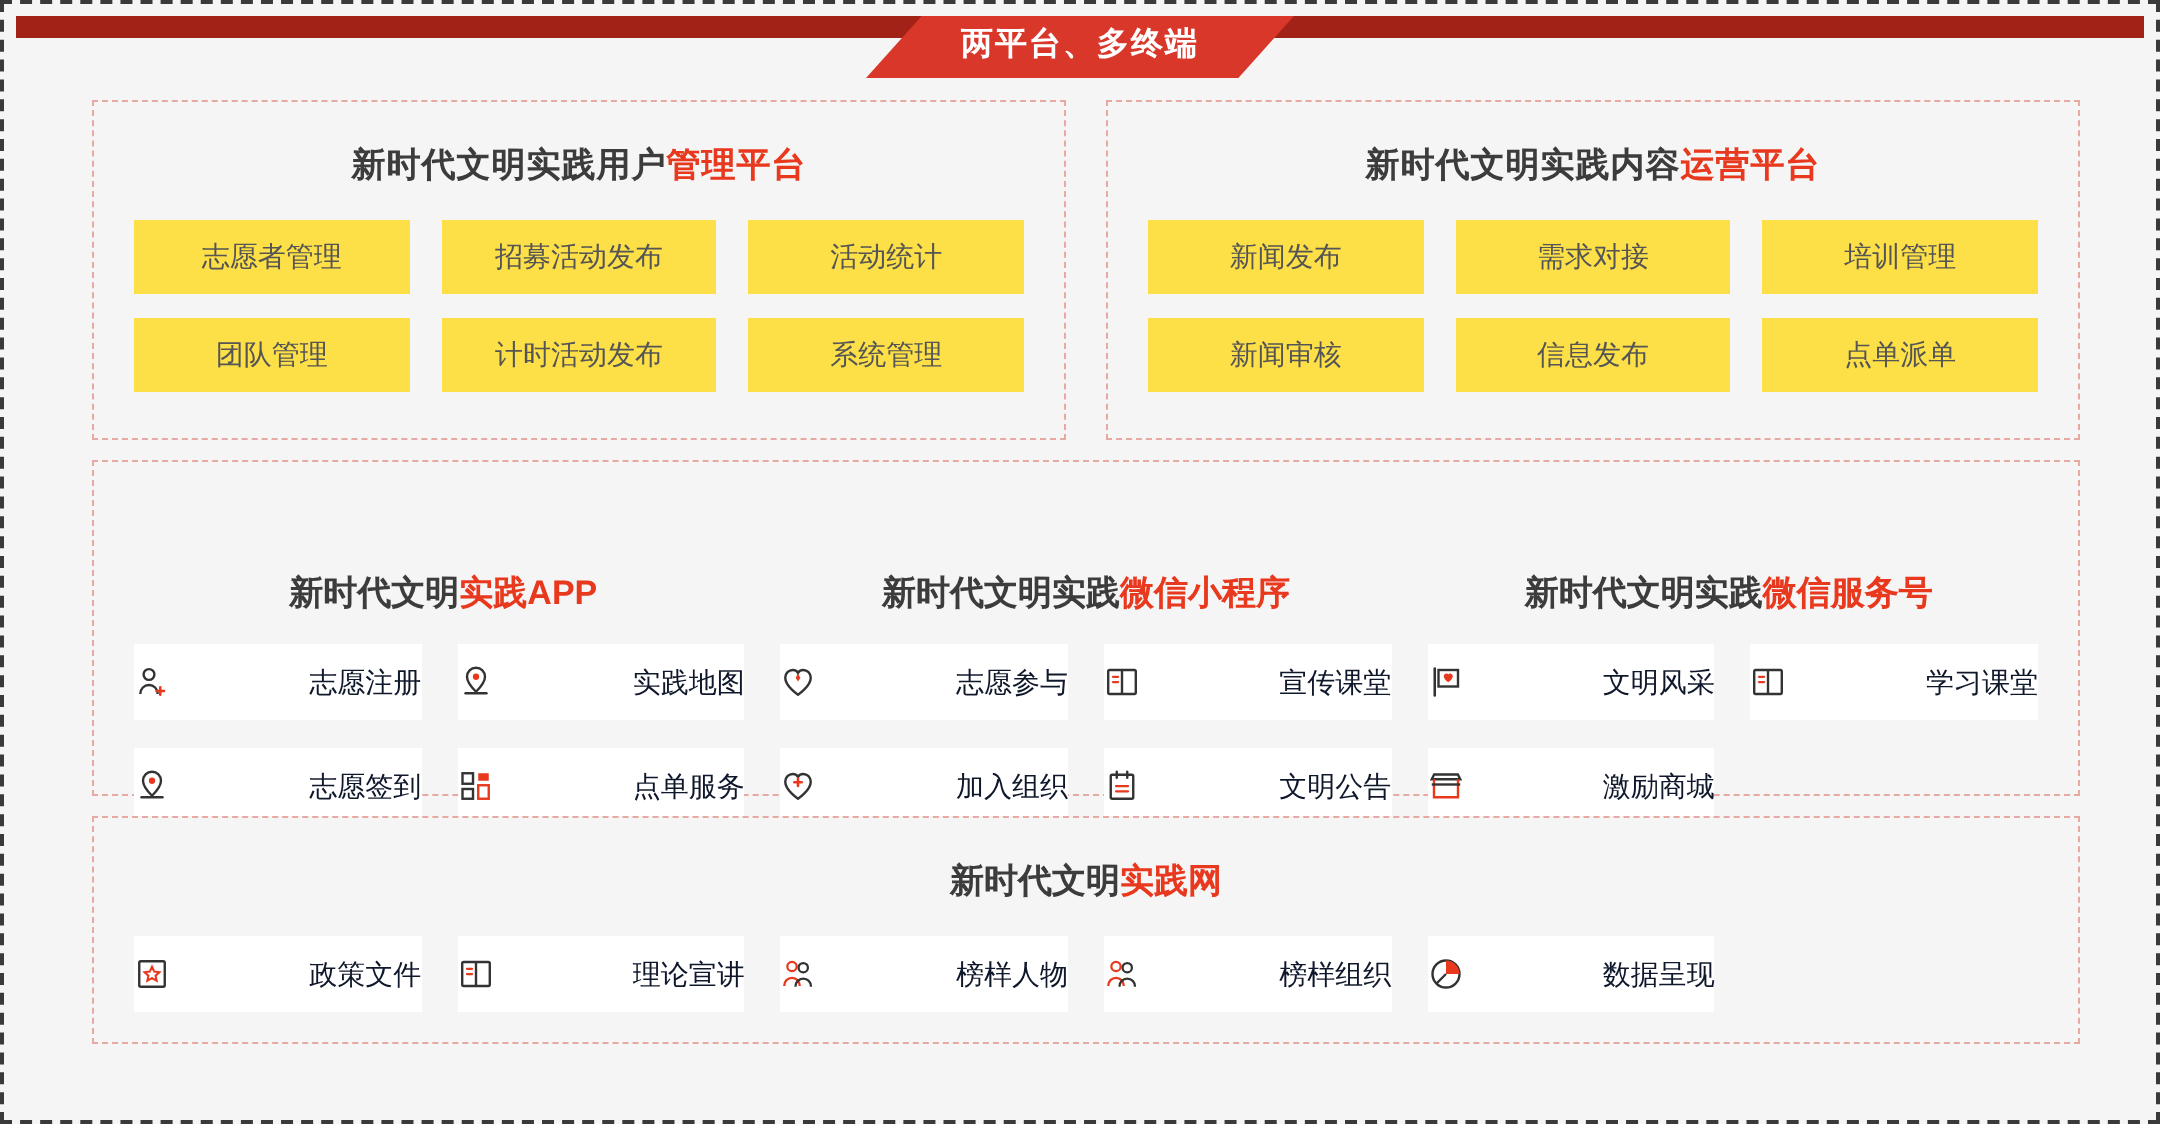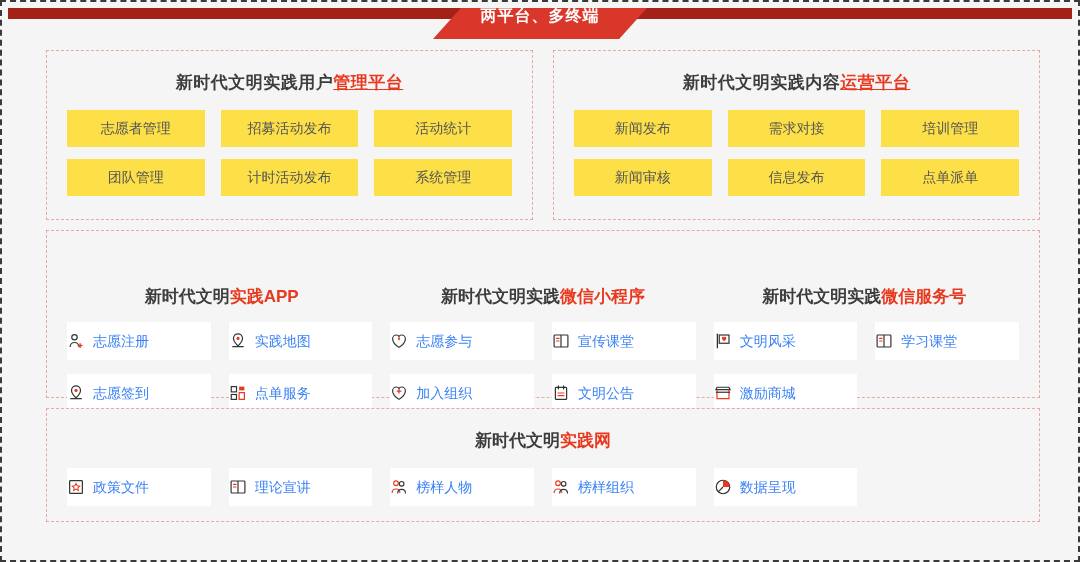--- a/index.html
+++ b/index.html
@@ -29,21 +29,21 @@
     left: 50%;
     transform: translateX(-50%);
     width: 214px;
     height: 31px;
     background: #d9372a;
     color: #ffffff;
     font-size: 16px;
     font-weight: bold;
     letter-spacing: 1px;
     display: flex;
-    align-items: flex-start;
+    align-items: center;
     justify-content: center;
     clip-path: polygon(13% 0, 100% 0, 87% 100%, 0% 100%);
     z-index: 4;
   }
   .ribbon-label { line-height: 1; padding-bottom: 1px; }
 
   
   .panel {
     border: 1px dashed #e8a9a2;
     background: #f5f5f5;
@@ -59,21 +59,21 @@
 
   .panel-title {
     text-align: center;
     font-size: 17px;
     font-weight: bold;
     color: #3c3c3c;
     margin: 8px 0 16px;
     letter-spacing: 0.5px;
     white-space: nowrap;
   }
-  .panel-title .hl { color: #e8391f; text-decoration: underline; }
+  .panel-title .hl { color: #e8391f; }
 
   .btn-grid {
     display: grid;
     grid-template-columns: repeat(3, 1fr);
     gap: 12px 16px;
     padding: 0 8px;
   }
   .plain-btn {
     background: #fde047;
     height: 37px;
@@ -111,24 +111,24 @@
     display: grid;
     grid-template-columns: repeat(6, 1fr);
     gap: 14px 18px;
     padding: 0 6px;
   }
   .icon-btn {
     background: #ffffff;
     height: 38px;
     display: flex;
     align-items: center;
-    justify-content: flex-start;
+    justify-content: space-between;
     gap: 8px;
     font-size: 14px;
-    color: #3b82f6;
+    color: #0f172a;
     white-space: nowrap;
   }
   .icon-btn.empty { background: transparent; }
   .ibl { line-height: 1; }
   .ico { width: 18px; height: 18px; flex: 0 0 18px; display: block; }
 
   
   .section-bottom {
     position: absolute;
     top: 406px; left: 44px; right: 38px;

